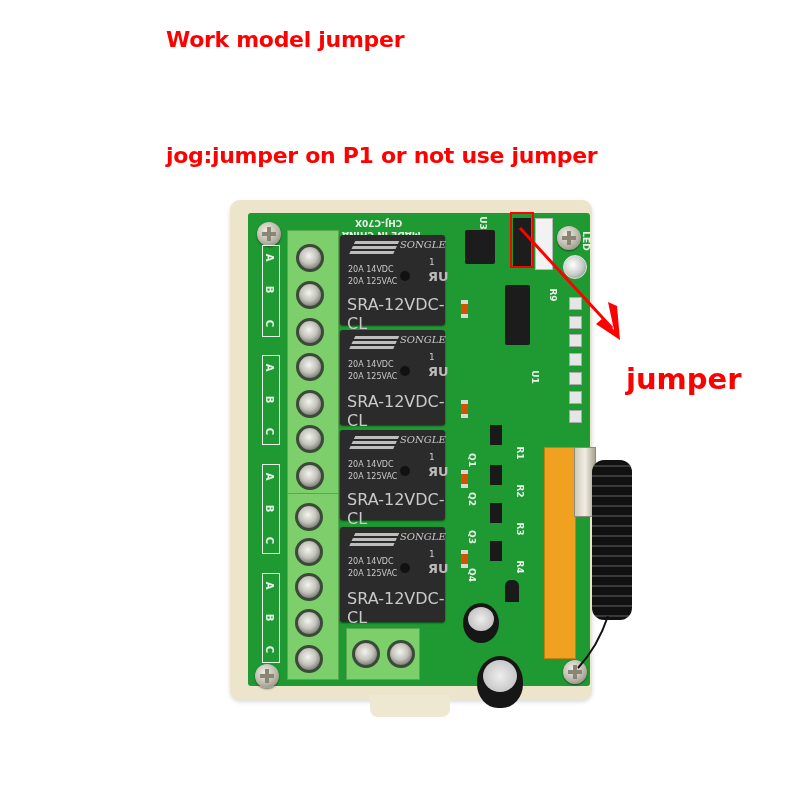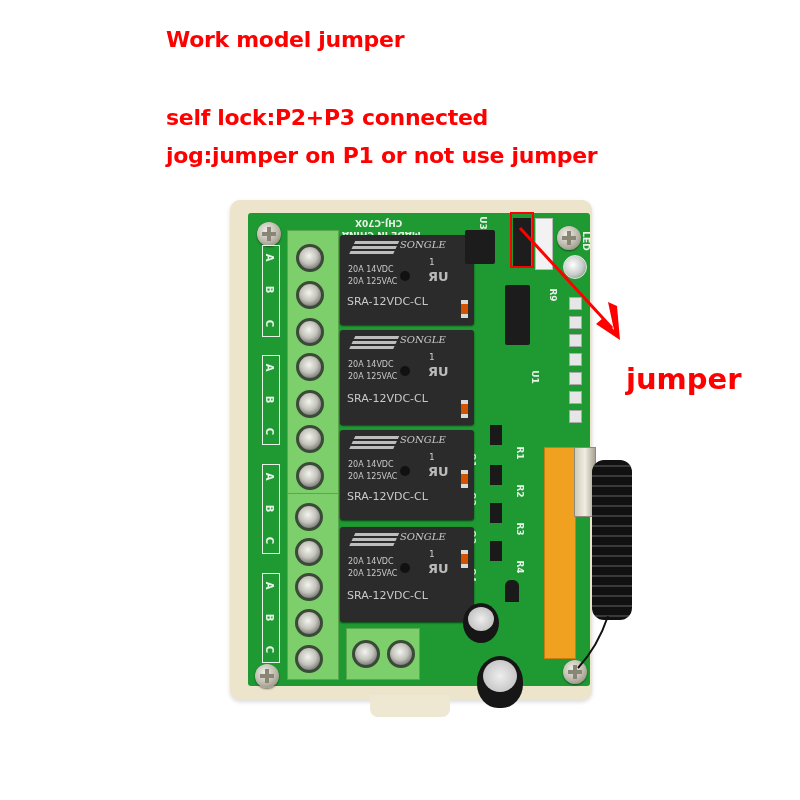--- a/index.html
+++ b/index.html
@@ -11,25 +11,25 @@
   .case-tab { position:absolute; left:370px; top:695px; width:80px; height:22px; background:#eee8d2; border-radius:0 0 8px 8px; }
   .pcb { position:absolute; left:248px; top:213px; width:342px; height:473px; background:#1f9a33; border-radius:3px; }
   .screw { position:absolute; width:24px; height:24px; border-radius:50%; background:radial-gradient(circle at 40% 35%, #f0efe8, #b9b6a8 55%, #7d7a6d); box-shadow:0 1px 2px rgba(0,0,0,0.5); }
   .screw::before, .screw::after { content:""; position:absolute; background:#8a8676; }
   .screw::before { left:5px; top:10px; width:14px; height:4px; }
   .screw::after { left:10px; top:5px; width:4px; height:14px; }
   .label-box { position:absolute; left:262px; width:16px; border:1.5px solid #e8f3e8; color:#e8f3e8; font-size:10px; font-weight:bold; }
   .label-box span { position:absolute; left:3px; transform:rotate(90deg); }
   .terminal { position:absolute; background:#7ccf6a; border:1px solid #5aa84c; }
   .tscrew { position:absolute; width:28px; height:28px; border-radius:50%; background:radial-gradient(circle at 45% 40%, #f4f4f0, #c3c3bb 45%, #666 85%); border:3px solid #3a4a36; box-sizing:border-box; }
-  .relay { position:absolute; left:340px; width:134px; background:#2b2b2b; border-radius:3px; box-shadow:0 1px 2px rgba(0,0,0,0.6); color:#c9c9c9; }
+  .relay { position:absolute; left:340px; width:105px; background:#2b2b2b; border-radius:3px; box-shadow:0 1px 2px rgba(0,0,0,0.6); color:#c9c9c9; }
   .relay .brand { position:absolute; left:60px; top:4px; font-style:italic; font-family:"DejaVu Serif", serif; font-size:10px; }
   .relay .logo { position:absolute; left:12px; top:6px; width:44px; height:14px; background:repeating-linear-gradient(180deg,#bdbdbd 0 3px,#2b2b2b 3px 5px); transform:skewX(-25deg); }
   .relay .spec { position:absolute; left:8px; font-size:8px; }
-  .relay .model { position:absolute; left:7px; font-size:11px; letter-spacing:0; }
+  .relay .model { position:absolute; left:7px; font-size:16px; letter-spacing:0; }
   .relay .one { position:absolute; left:89px; top:22px; font-size:9px; }
   .relay .ul { position:absolute; left:88px; top:34px; font-size:13px; font-weight:bold; color:#bbb; }
   .relay .hole { position:absolute; left:60px; top:36px; width:10px; height:10px; border-radius:50%; background:#111; }
   .ic { position:absolute; background:#1c1c1c; border-radius:2px; }
   .pad { position:absolute; width:11px; height:11px; background:#e6e6e6; border:1px solid #a9a9a9; }
   .jumper-hdr { position:absolute; left:513px; top:218px; width:18px; height:48px; background:#1d1d1d; }
   .connector { position:absolute; left:535px; top:218px; width:16px; height:50px; background:#f2f2f2; border:1px solid #bbb; }
   .hlbox { position:absolute; left:510px; top:212px; width:24px; height:56px; border:2.5px solid #ff0000; box-sizing:border-box; }
   .led { position:absolute; left:563px; top:255px; width:22px; height:22px; border-radius:50%; background:radial-gradient(circle at 40% 40%, #fff, #c6cbc8 55%, #6d7570); border:1px solid #d7ead7; }
   .rfmod { position:absolute; left:544px; top:447px; width:30px; height:210px; background:#f0a11f; border:1px solid #c97f10; }
@@ -44,21 +44,20 @@
   .diode { position:absolute; width:7px; height:18px; background:linear-gradient(180deg,#d9d9d9 0 20%,#d35400 20% 80%,#d9d9d9 80%); }
   .silk { position:absolute; color:#e8f3e8; font-size:9px; font-weight:bold; white-space:nowrap; }
   .arrow-svg { position:absolute; left:0; top:0; }
   .jumper-label { position:absolute; left:626px; top:340px; color:#ff0000; font-weight:bold; font-size:29px; white-space:nowrap;margin-top:22px; }
 </style>
 </head>
 <body>
 
 <div class="caption">
   <div class="cap-line" style="left:166px; top:27px;">Work model jumper</div>
-  <div class="cap-line" style="left:166px; top:105px;">self lock:P2+P3 connected</div>
   <div class="cap-line" style="left:166px; top:143px;">jog:jumper on P1 or not use jumper</div>
 </div>
 
 <div class="photo">
   <div class="case"></div>
   <div class="case-tab"></div>
   <div class="pcb"></div>
 
   <div class="screw" style="left:257px; top:222px;"></div>
   <div class="screw" style="left:557px; top:226px;"></div>

